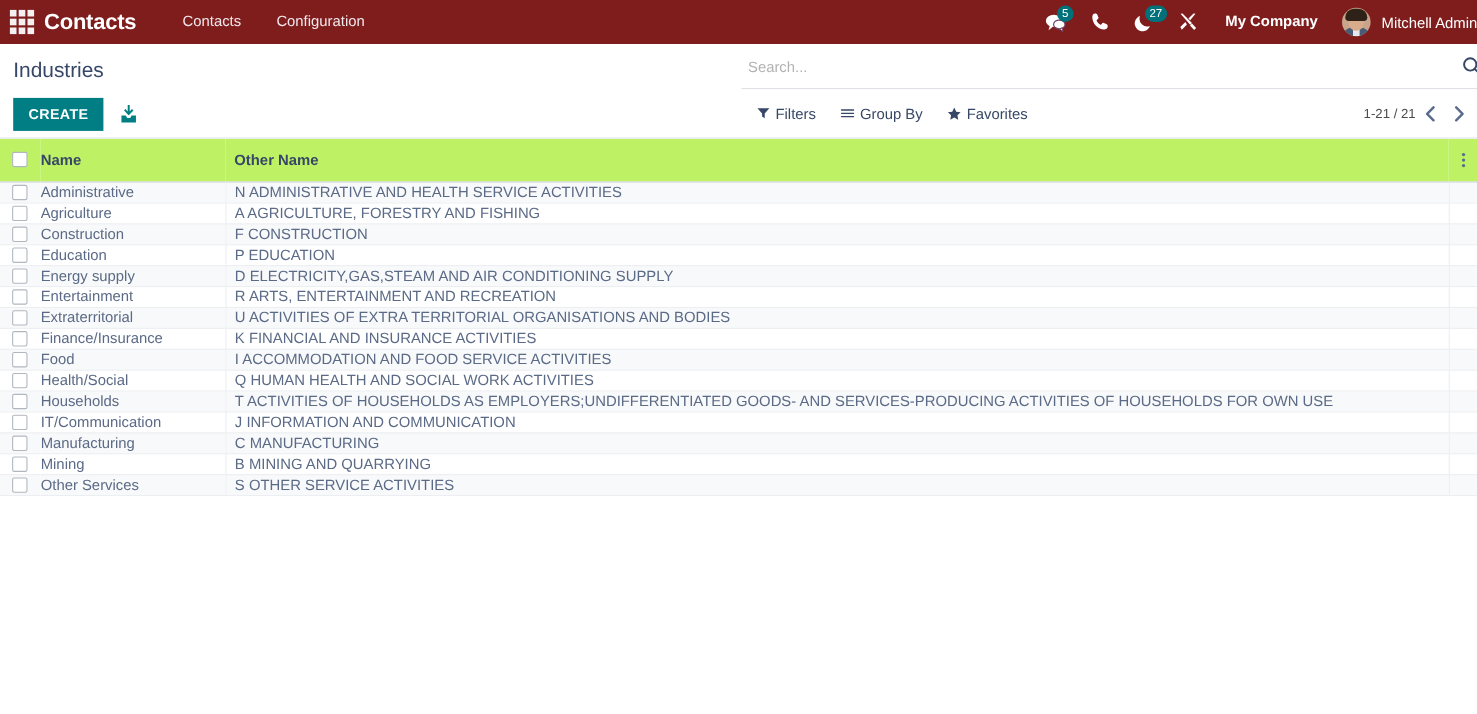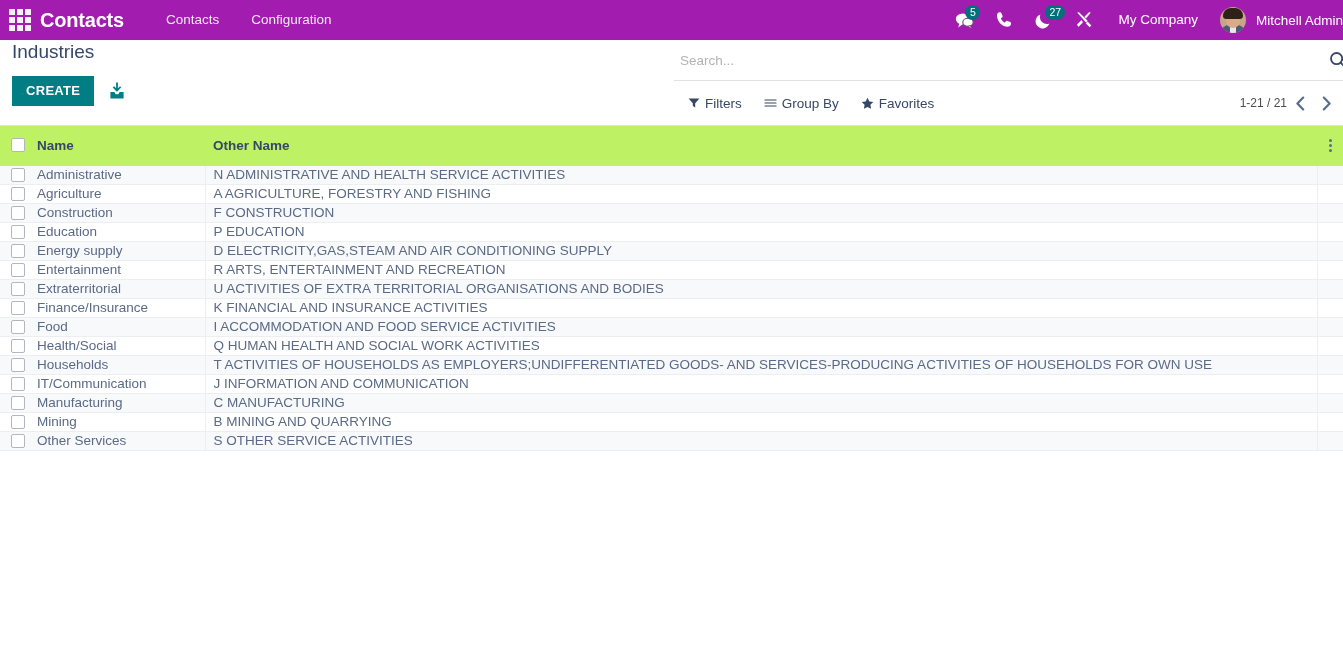--- a/index.html
+++ b/index.html
@@ -7,21 +7,21 @@
     width: 1343px; height: 649px;
     overflow: hidden;
     background: #ffffff;
     font-family: "Liberation Sans", sans-serif;
     color: #4c4c4c;
   }
 
   
   .navbar {
     height: 40px;
-    background: #a21caf;
+    background: #7f1d1d;
     display: flex;
     align-items: center;
     padding: 0 0 0 6px;
     position: relative;
   }
   .apps-grid {
     width: 28px; height: 28px;
     display: grid;
     grid-template-columns: repeat(3, 6px);
     grid-template-rows: repeat(3, 6px);
@@ -77,20 +77,21 @@
     text-align: center;
     font-weight: normal;
   }
   .company-name {
     color: #ffffff;
     font-size: 13.5px;
     padding: 0 14px;
     line-height: 40px;
     cursor: pointer;
     white-space: nowrap;
+    font-weight: bold;
   }
   .user-menu {
     display: flex; align-items: center;
     padding-left: 8px;
     cursor: pointer;
     white-space: nowrap;
   }
   .avatar {
     width: 26px; height: 26px;
     border-radius: 50%;
@@ -114,21 +115,21 @@
     height: 86px;
   }
   .cp-left {
     position: absolute;
     left: 12px; top: 0;
   }
   .breadcrumb {
     font-size: 19px;
     color: #374767;
     line-height: 22px;
-    padding-top: 1px;
+    padding-top: 14px;
     font-weight: normal;
   }
   .cp-buttons { display: flex; align-items: center; margin-top: 13px; }
   .btn-create {
     background: #017e84;
     color: #ffffff;
     border: none;
     font-family: "Liberation Sans", sans-serif;
     font-size: 13px;
     font-weight: bold;

